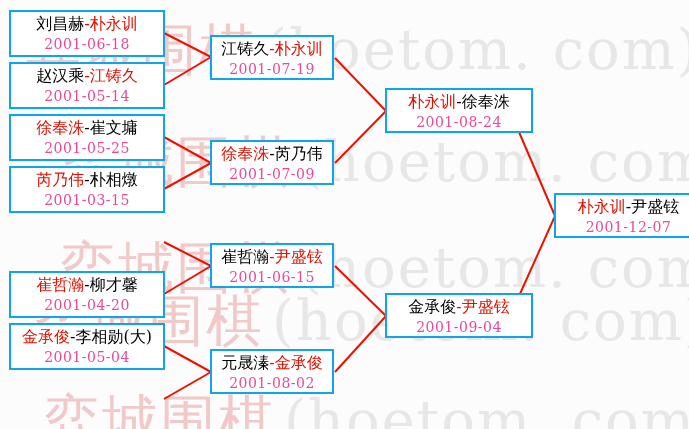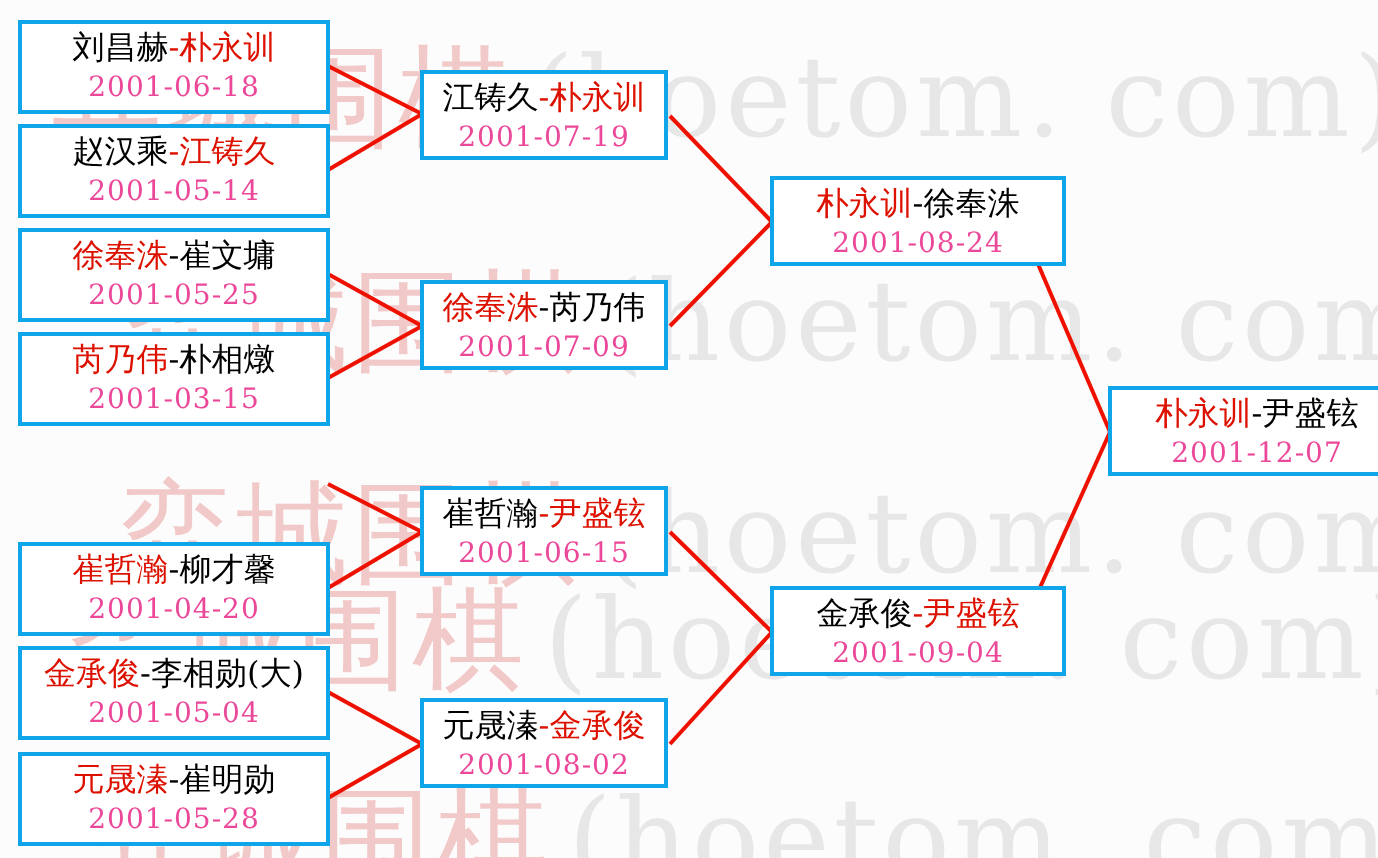--- a/index.html
+++ b/index.html
@@ -86,24 +86,20 @@
     <div class="date">2001-03-15</div>
   </div>
   <div class="box c1" style="top:271px">
     <div class="names"><span class="winner">崔哲瀚</span><span class="loser">-</span><span class="loser">柳才馨</span></div>
     <div class="date">2001-04-20</div>
   </div>
   <div class="box c1" style="top:323px">
     <div class="names"><span class="winner">金承俊</span><span class="loser">-</span><span class="loser">李相勋(大)</span></div>
     <div class="date">2001-05-04</div>
   </div>
-  <div class="box c1" style="top:376px">
-    <div class="names"><span class="winner">元晟溱</span><span class="loser">-</span><span class="loser">崔明勋</span></div>
-    <div class="date">2001-05-28</div>
-  </div>
 
   <div class="box c2" style="top:35px">
     <div class="names"><span class="loser">江铸久</span><span class="winner">-</span><span class="winner">朴永训</span></div>
     <div class="date">2001-07-19</div>
   </div>
   <div class="box c2" style="top:140px">
     <div class="names"><span class="winner">徐奉洙</span><span class="loser">-</span><span class="loser">芮乃伟</span></div>
     <div class="date">2001-07-09</div>
   </div>
   <div class="box c2" style="top:243px">

